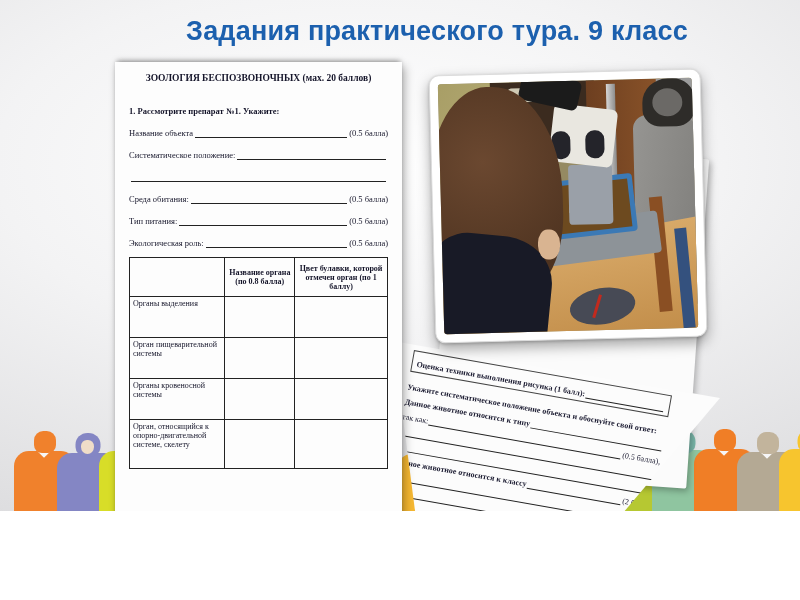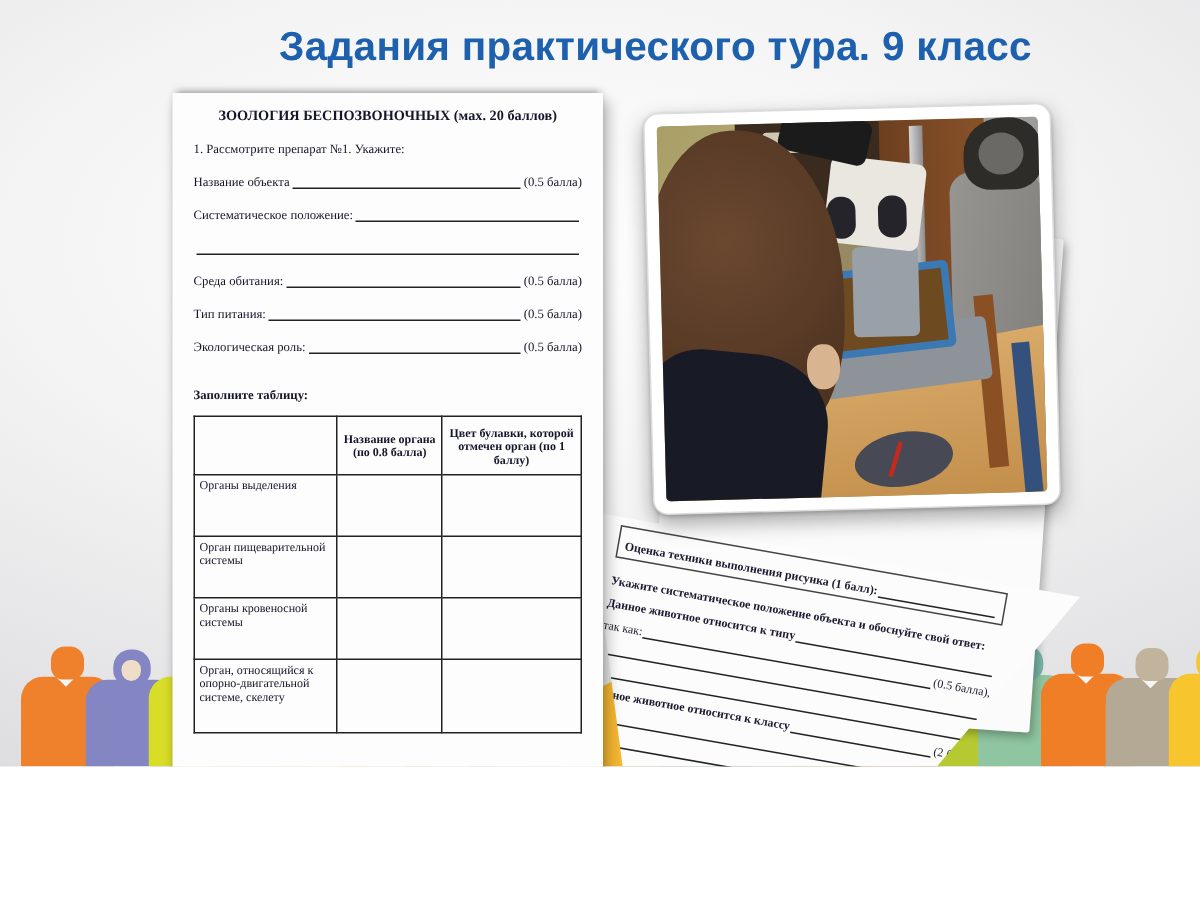--- a/index.html
+++ b/index.html
@@ -10,21 +10,21 @@
   
   .title{position:absolute;top:16px;left:0;right:0;z-index:1;text-align:center;padding-left:74px;
          font-size:27px;font-weight:bold;letter-spacing:.2px;}
 
   
   .worksheet{position:absolute;left:115px;top:62px;width:287px;height:471px;z-index:5;background:#fdfdfd;
              box-shadow:0 -3px 5px -2px rgba(50,50,50,.55), 3px 5px 9px rgba(0,0,0,.28);
              box-sizing:border-box;padding:11px 14px;font-family:"Liberation Serif",serif;
              font-size:8.5px;color:#15152a;}
   .ws-head{text-align:center;font-weight:bold;font-size:9.5px;white-space:nowrap;}
-  .ws-intro{font-weight:normal;margin-top:11px;}
+  .ws-intro{font-weight:bold;margin-top:23px;}
   .fline{display:flex;align-items:flex-start;margin-top:12px;}
   .fline .lbl{white-space:nowrap;}
   .fline .rule{flex:1;border-bottom:1px solid #222;margin:0 2px;height:9px;}
   .fline .pts{white-space:nowrap;}
   .ws-tablabel{font-weight:bold;margin-top:22px;}
   table.wtab{margin-top:9px;width:100%;border-collapse:collapse;font-size:8px;table-layout:fixed;}
   table.wtab th,table.wtab td{border:1px solid #222;vertical-align:top;padding:2px 3px;}
   table.wtab th{font-weight:bold;text-align:center;vertical-align:middle;height:34px;}
   col.c1{width:37%;}col.c2{width:27%;}col.c3{width:36%;}
   tr.rA td{height:34px;} tr.rB td{height:36px;} tr.rC td{height:36px;}
@@ -307,21 +307,20 @@
       <span class="lbl">Тип питания:</span>
       <span class="rule"></span>
       <span class="pts">(0.5 балла)</span>
     </div>
     <div class="fline">
       <span class="lbl">Экологическая роль:</span>
       <span class="rule"></span>
       <span class="pts">(0.5 балла)</span>
     </div>
 
-    <div class="ws-tablabel">Заполните таблицу:</div>
 
     <table class="wtab">
       <colgroup>
           <col class="c1">
           <col class="c2">
           <col class="c3">
         </colgroup>
       <tbody>
           <tr>
         <th></th>

